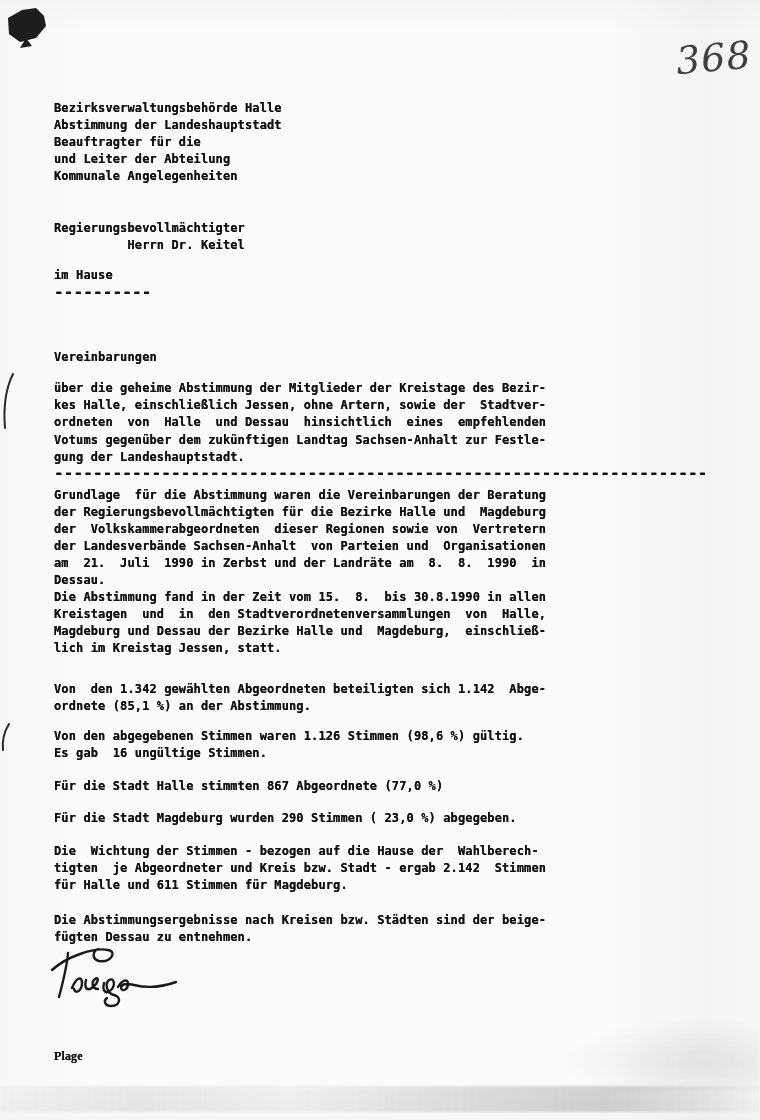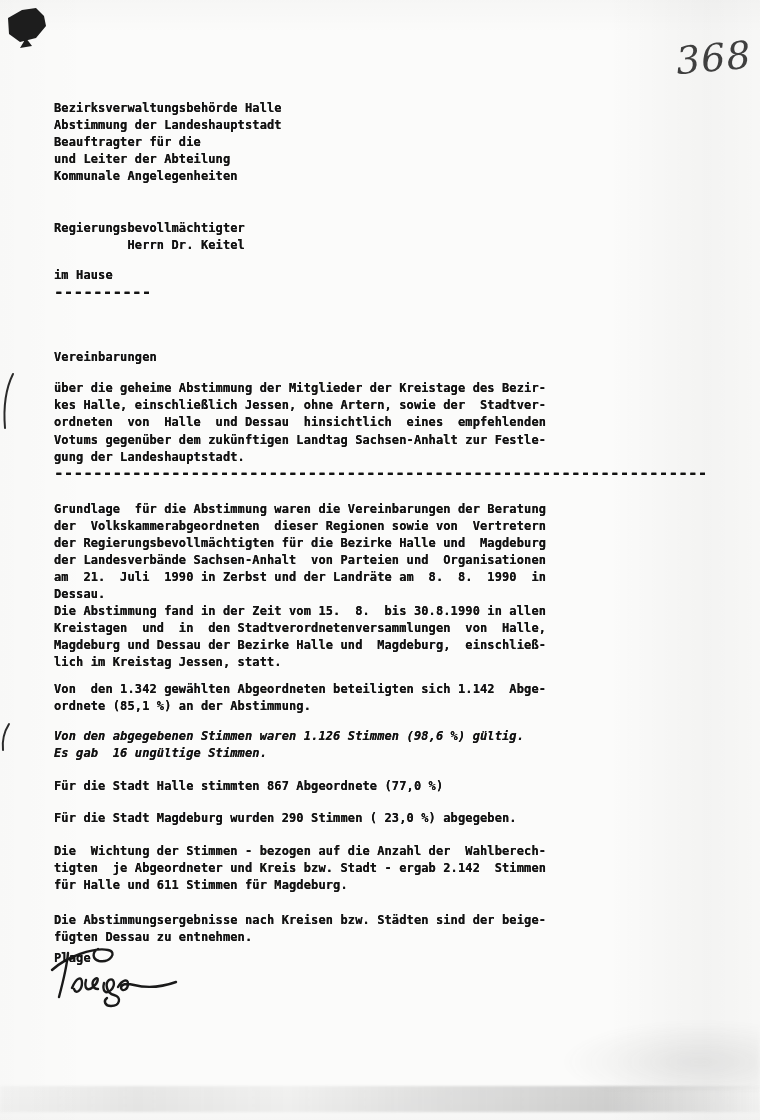--- a/index.html
+++ b/index.html
@@ -103,70 +103,70 @@
     <div class="tw">über die geheime Abstimmung der Mitglieder der Kreistage des Bezir-</div>
     <div class="tw">kes Halle, einschließlich Jessen, ohne Artern, sowie der  Stadtver-</div>
     <div class="tw">ordneten  von  Halle  und Dessau  hinsichtlich  eines  empfehlenden</div>
     <div class="tw">Votums gegenüber dem zukünftigen Landtag Sachsen-Anhalt zur Festle-</div>
     <div class="tw">gung der Landeshauptstadt.</div>
   </div>
   <div class="block" style="top:464px;">
     <div class="sep">-------------------------------------------------------------------</div>
   </div>
 
-  <div class="block" style="top:501px;">
+  <div class="block" style="top:487px;">
     <div class="tw">Grundlage  für die Abstimmung waren die Vereinbarungen der Beratung</div>
+    <div class="tw">der Regierungsbevollmächtigten für die Bezirke Halle und  Magdeburg</div>
     <div class="tw">der  Volkskammerabgeordneten  dieser Regionen sowie von  Vertretern</div>
-    <div class="tw">der Regierungsbevollmächtigten für die Bezirke Halle und  Magdeburg</div>
     <div class="tw">der Landesverbände Sachsen-Anhalt  von Parteien und  Organisationen</div>
     <div class="tw">am  21.  Juli  1990 in Zerbst und der Landräte am  8.  8.  1990  in</div>
     <div class="tw">Dessau.</div>
     <div class="tw">Die Abstimmung fand in der Zeit vom 15.  8.  bis 30.8.1990 in allen</div>
     <div class="tw">Kreistagen  und  in  den Stadtverordnetenversammlungen  von  Halle,</div>
     <div class="tw">Magdeburg und Dessau der Bezirke Halle und  Magdeburg,  einschließ-</div>
     <div class="tw">lich im Kreistag Jessen, statt.</div>
   </div>
 
   <div class="block" style="top:681px;">
     <div class="tw">Von  den 1.342 gewählten Abgeordneten beteiligten sich 1.142  Abge-</div>
     <div class="tw">ordnete (85,1 %) an der Abstimmung.</div>
   </div>
 
-  <div class="block" style="top:728px;font-style:italic;">
+  <div class="block" style="top:728px;">
     <div class="tw">Von den abgegebenen Stimmen waren 1.126 Stimmen (98,6 %) gültig.</div>
     <div class="tw">Es gab  16 ungültige Stimmen.</div>
   </div>
 
   <div class="block" style="top:778px;">
     <div class="tw">Für die Stadt Halle stimmten 867 Abgeordnete (77,0 %)</div>
   </div>
 
   <div class="block" style="top:810px;">
     <div class="tw">Für die Stadt Magdeburg wurden 290 Stimmen ( 23,0 %) abgegeben.</div>
   </div>
 
   <div class="block" style="top:843px;">
-    <div class="tw">Die  Wichtung der Stimmen - bezogen auf die Anzahl der  Wahlberech-</div>
+    <div class="tw">Die  Wichtung der Stimmen - bezogen auf die Hause der  Wahlberech-</div>
     <div class="tw">tigten  je Abgeordneter und Kreis bzw. Stadt - ergab 2.142  Stimmen</div>
     <div class="tw">für Halle und 611 Stimmen für Magdeburg.</div>
   </div>
 
   <div class="block" style="top:912px;">
     <div class="tw">Die Abstimmungsergebnisse nach Kreisen bzw. Städten sind der beige-</div>
     <div class="tw">fügten Dessau zu entnehmen.</div>
   </div>
 
   <svg id="sig-svg" width="140" height="74" viewBox="0 0 140 74">
     <g fill="none" stroke="#1a1a1a" stroke-width="2.4" stroke-linecap="round">
       <path d="M6,28 C20,15 48,5 62,8 C72,10 64,21 53,19 C46,17 46,10 52,7"></path>
       <path d="M22,11 C21,24 17,40 13,55"></path>
       <path d="M26,46 C30,36 36,33 36,41 C36,48 30,53 28,47"></path>
       <path d="M40,38 C38,46 41,50 47,45 C53,40 53,34 49,37 C45,40 46,47 52,47"></path>
       <path d="M58,41 C56,49 60,53 65,48 C70,43 68,35 63,38 C59,41 60,51 68,53 C76,55 74,64 65,64 C59,64 57,59 61,56"></path>
       <path d="M72,45 C76,38 82,36 82,42 C82,48 76,50 75,46 C75,42 80,41 88,43 C100,46 116,45 130,40"></path>
     </g>
   </svg>
 
-  <div class="block" style="top:950px;">
+  <div class="block" style="top:1048px;font-family:Liberation Serif, serif;">
     <div class="tw">Plage</div>
   </div>
 
 </div>
 
 </body></html>

